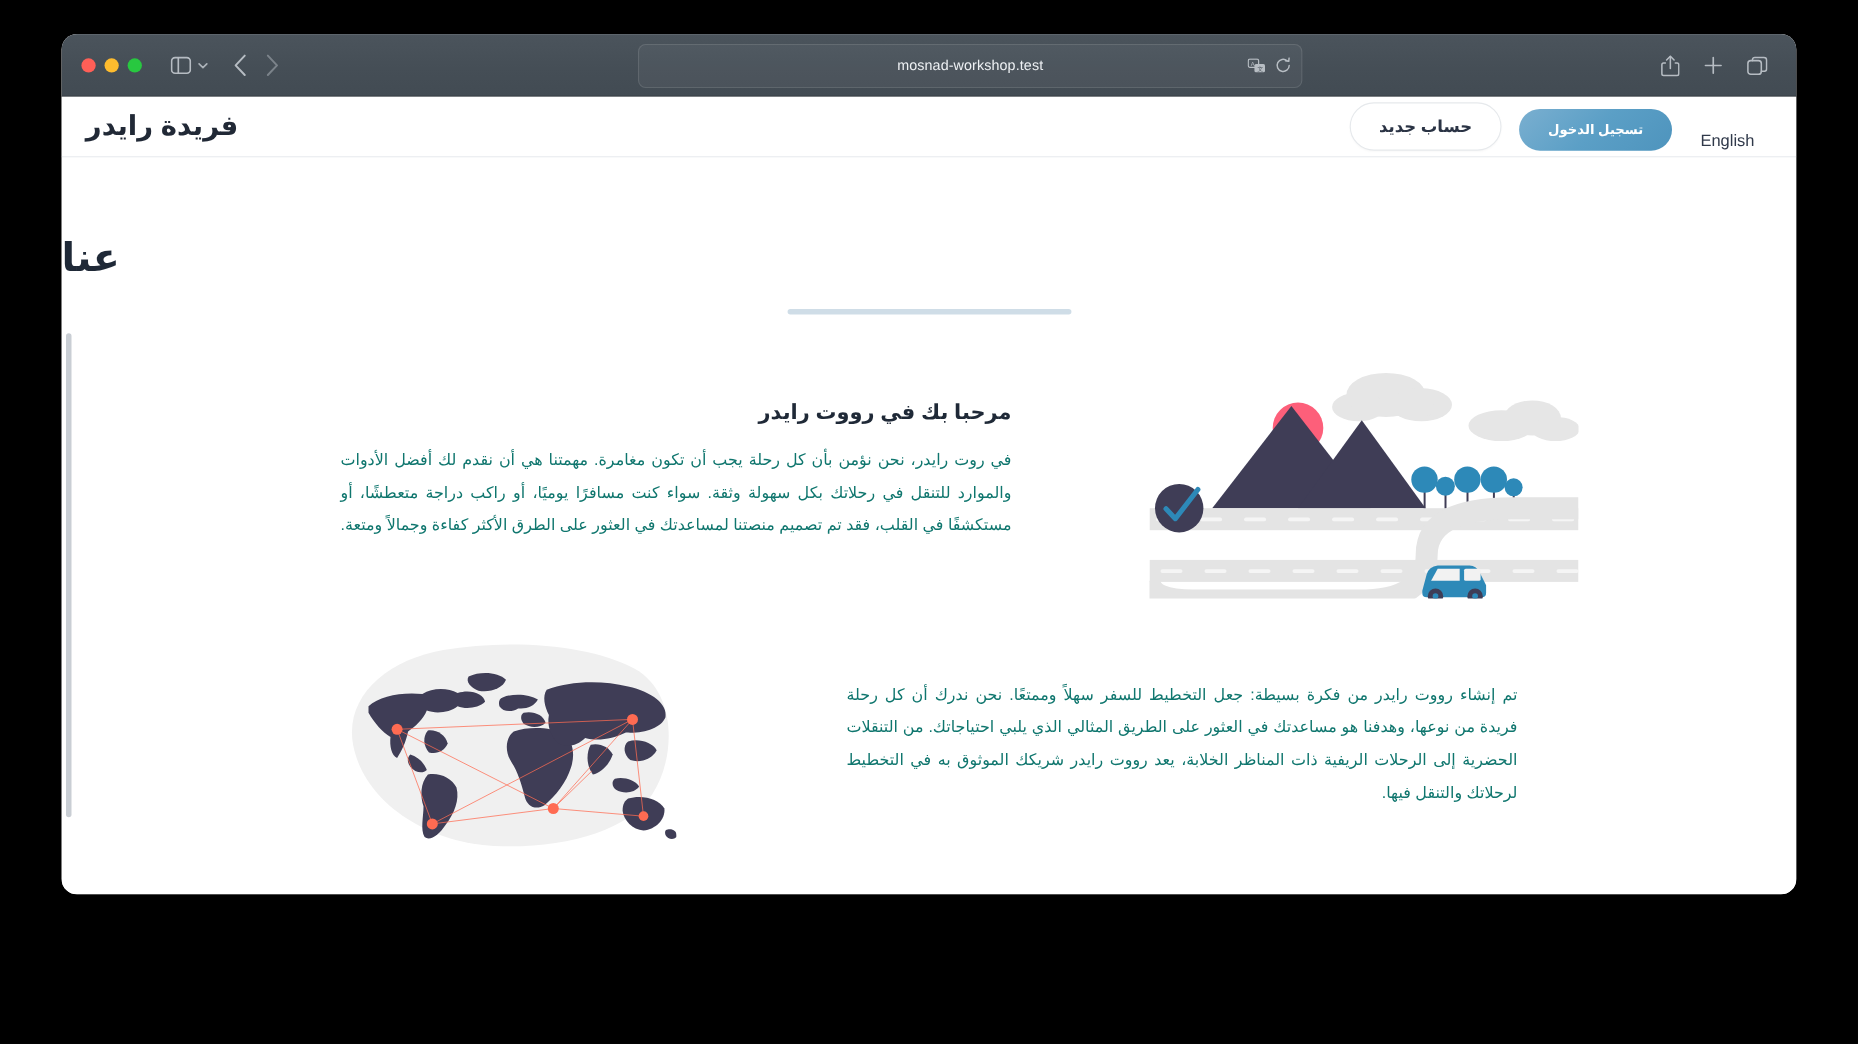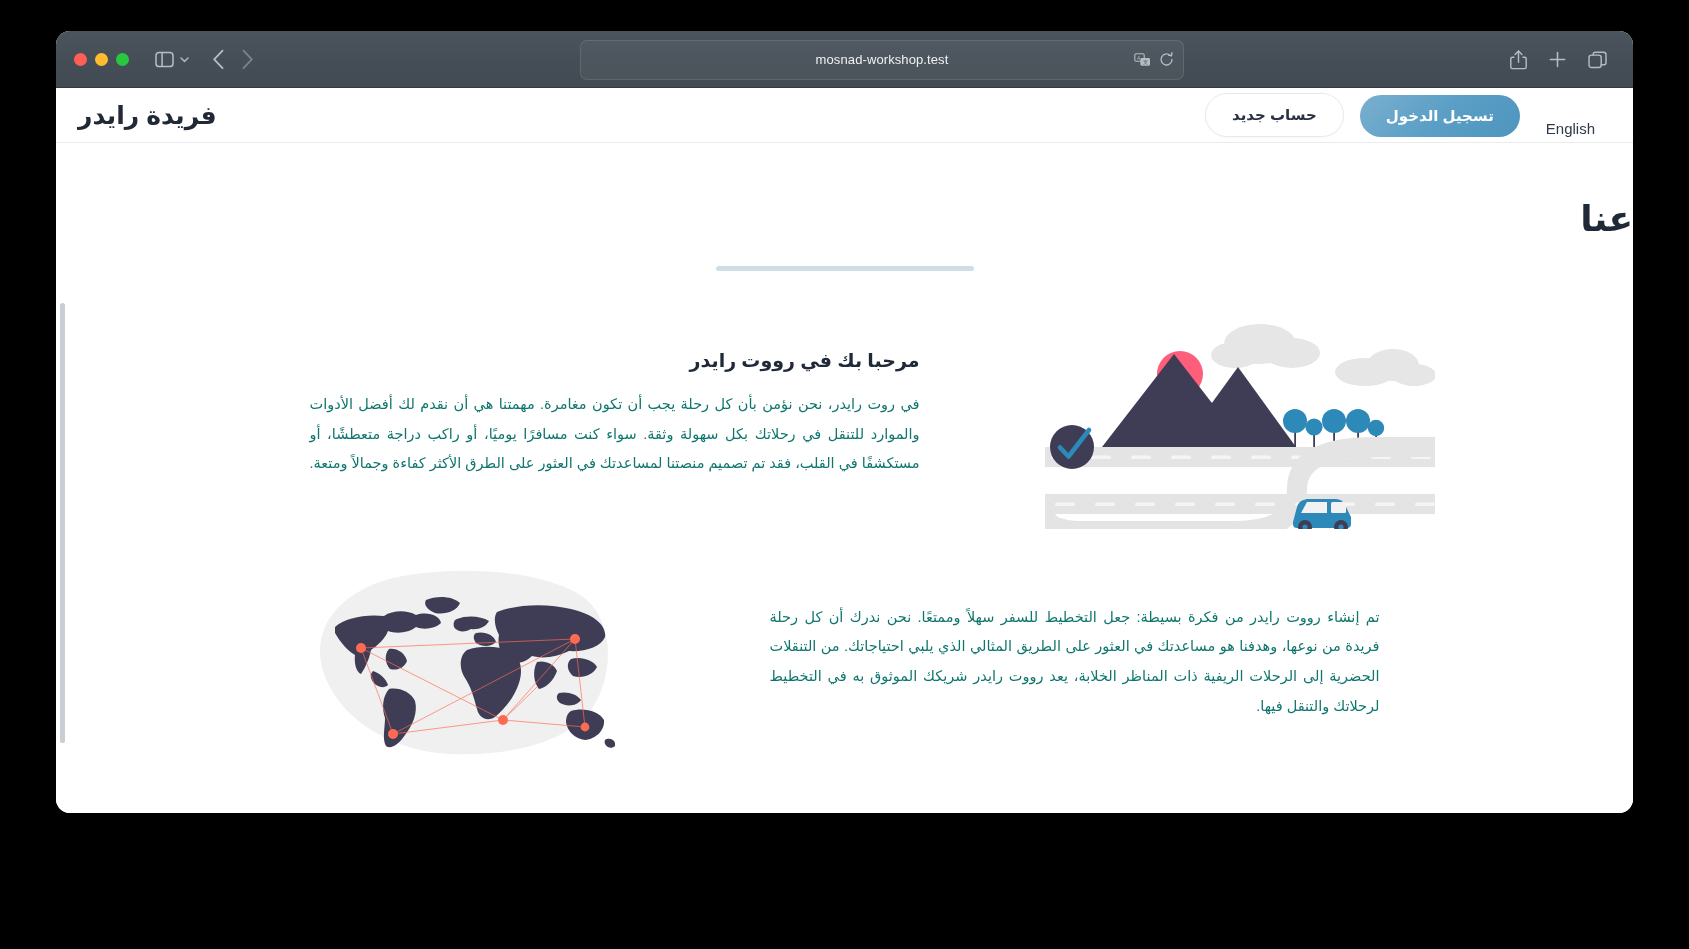--- a/index.html
+++ b/index.html
@@ -155,21 +155,21 @@
     font-size: 15px;
     color: #30394a;
     direction: ltr;
     margin-left: 0;
     cursor: pointer;
     white-space: nowrap;
   }
   #btn-login {
     background: linear-gradient(135deg, #7aafd0 0%, #5b9fc6 50%, #4e94bd 100%);
     color: #ffffff;
-    font-size: 15px;
+    font-size: 12px;
     font-weight: bold;
     border: none;
     border-radius: 24px;
     padding: 12px 26px;
     margin-right: 22px;
     cursor: pointer;
     white-space: nowrap;
     font-family: inherit;
   }
   #btn-register {
@@ -194,22 +194,22 @@
     top: 215px;
     width: 5px;
     height: 440px;
     border-radius: 3px;
     background: #c9ced4;
     cursor: pointer;
   }
 
   
   #page-title-block {
-    text-align: right;
-    margin-top: 55px;
+    text-align: left;
+    margin-top: 70px;
   }
   #page-title {
     font-size: 36px;
     font-weight: bold;
     color: #1f2937;
     letter-spacing: 0.5px;
   }
   #title-rule {
     width: 258px;
     height: 5px;

